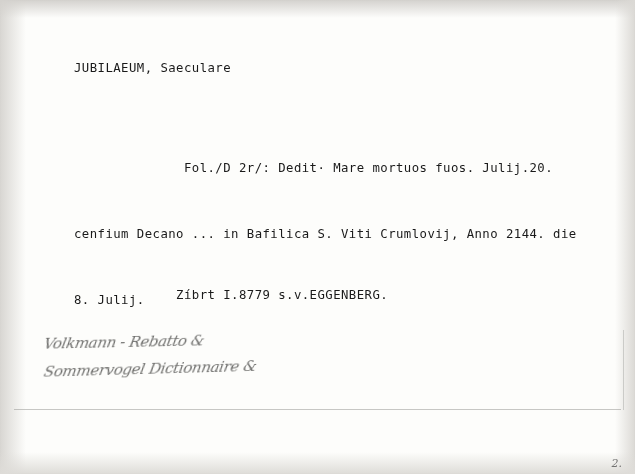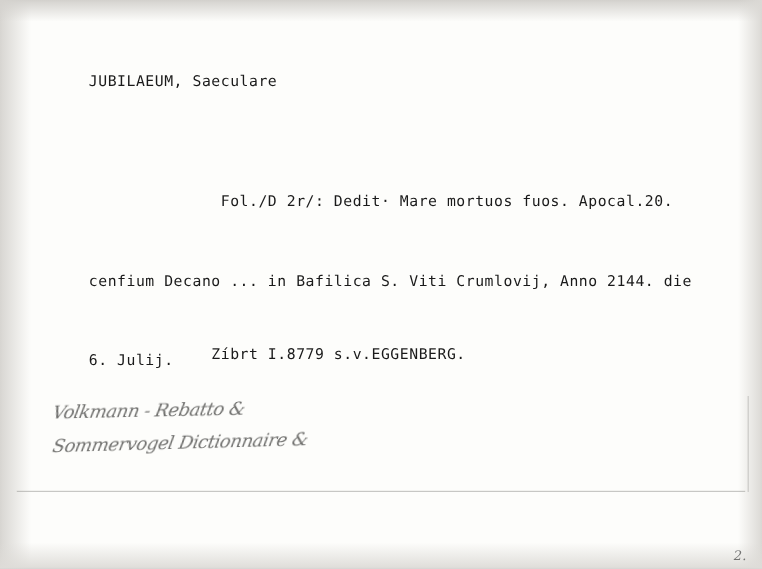--- a/index.html
+++ b/index.html
@@ -154,23 +154,23 @@
 <div id="card">
 
   <div class="edge-left"></div>
   <div class="edge-top"></div>
   <div class="edge-right"></div>
   <div class="edge-bottom"></div>
 
   <div id="heading" class="typed">JUBILAEUM, Saeculare</div>
 
   <div id="body-block" class="typed">
-    <span class="line">              Fol./D 2r/: Dedit· Mare mortuos fuos. Apocal.20.</span>
+    <span class="line">              Fol./D 2r/: Dedit· Mare mortuos fuos. Julij.20.</span>
     <span class="line">cenfium Decano ... in Bafilica S. Viti Crumlovij, Anno 2144. die</span>
-    <span class="line">6. Julij.</span>
+    <span class="line">8. Julij.</span>
   </div>
 
   <div id="shelfmark" class="typed">             Zíbrt I.8779 s.v.EGGENBERG.</div>
 
   <div id="handwriting">
     <span class="hw-line">Volkmann - Rebatto &amp;</span>
     <span class="hw-line second">Sommervogel Dictionnaire &amp;</span>
   </div>
 
   <div class="tick" id="tick-right"></div>

